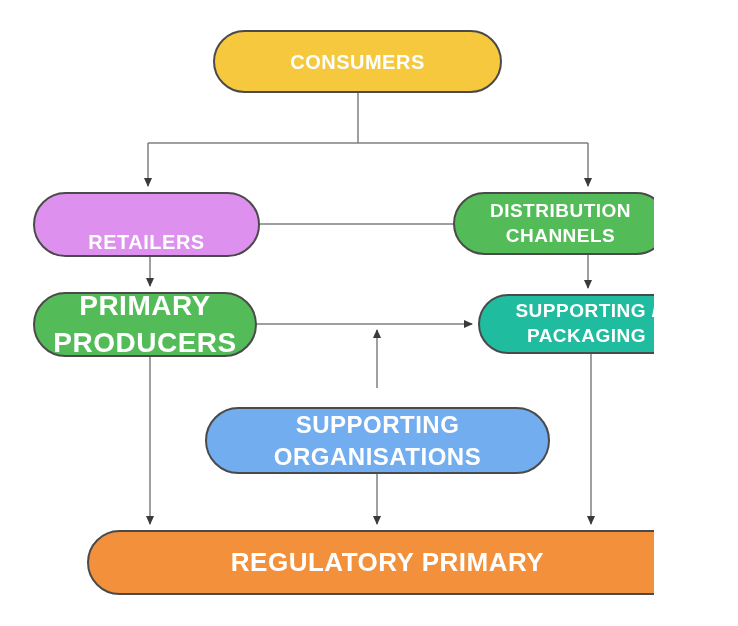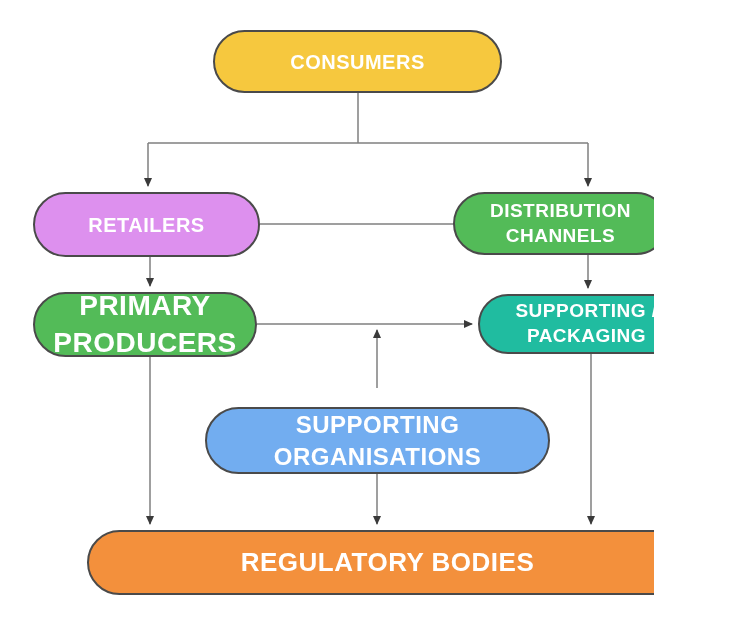--- a/index.html
+++ b/index.html
@@ -32,21 +32,21 @@
     box-sizing: border-box;
     color: #ffffff;
     font-weight: bold;
     text-align: center;
     letter-spacing: 0.5px;
     line-height: 1.3;
   }
   .node .label { display: block; padding: 0 20px; }
 
   .node.consumers              { left: 213px; top: 30px;  width: 289px; height: 63px; font-size: 20px; }
-  .node.retailers              { left: 33px;  top: 192px; width: 227px; height: 65px; font-size: 20px; }
+  .node.retailers              { left: 33px;  top: 192px; width: 227px; height: 65px; font-size: 20px; align-items: flex-end; }
   .node.distribution-channels  { left: 453px; top: 192px; width: 215px; height: 63px; font-size: 19px; }
   .node.primary-producers      { left: 33px;  top: 292px; width: 224px; height: 65px; font-size: 28px; }
   .node.processing-packaging   { left: 478px; top: 294px; width: 217px; height: 60px; font-size: 19px; }
   .node.supporting-organisations { left: 205px; top: 388px; width: 345px; height: 67px; font-size: 24px; }
   .node.regulatory-bodies      { left: 87px;  top: 530px; width: 601px; height: 65px; font-size: 26px; }
 </style>
 </head>
 <body>
 
 <div class="canvas">
@@ -91,16 +91,16 @@
 
   <div class="node processing-packaging" style="background-color: rgb(32, 188, 160);">
     <span class="label">SUPPORTING / PACKAGING</span>
   </div>
 
   <div class="node supporting-organisations" style="background-color: rgb(114, 173, 240); margin-top: 19px;">
     <span class="label">SUPPORTING ORGANISATIONS</span>
   </div>
 
   <div class="node regulatory-bodies" style="background-color: rgb(243, 144, 60);">
-    <span class="label">REGULATORY BODIES</span>
+    <span class="label">REGULATORY PRIMARY</span>
   </div>
 
 </div>
 
 </body></html>

